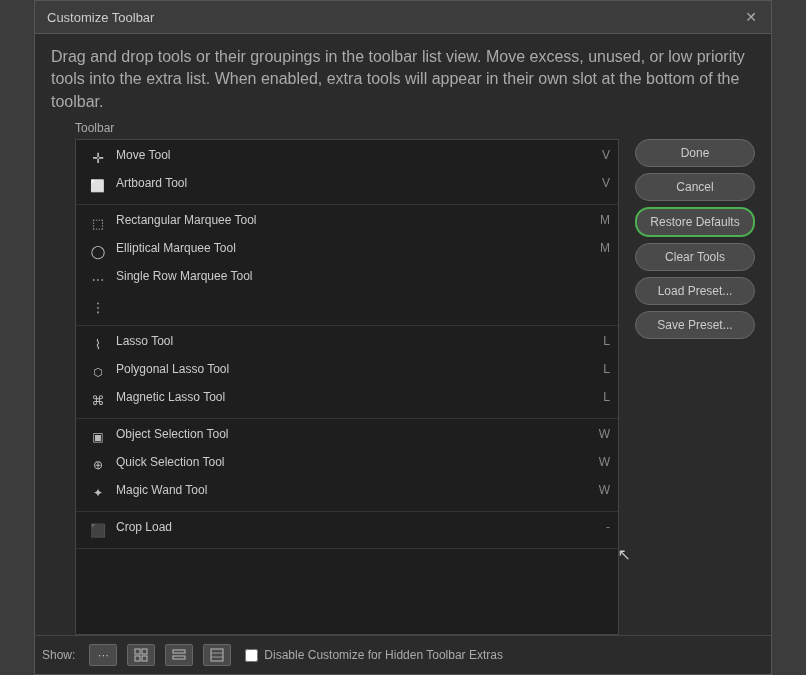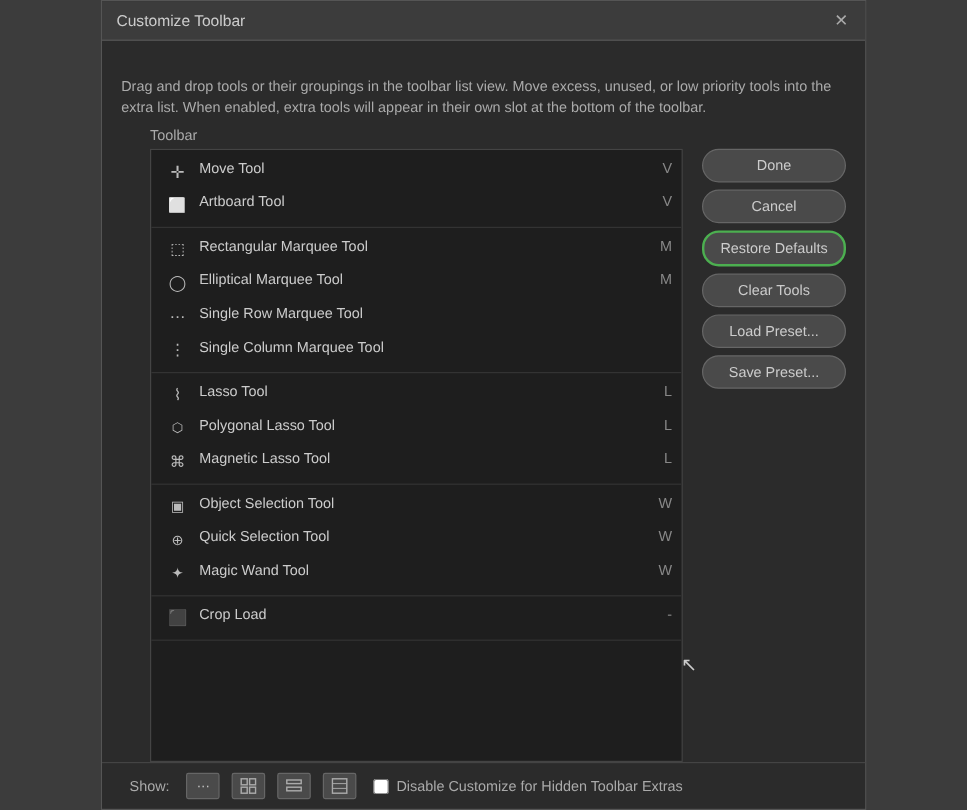--- a/index.html
+++ b/index.html
@@ -10,21 +10,21 @@
       color: #ccc;
       display: flex;
       align-items: center;
       justify-content: center;
       width: 806px;
       height: 675px;
     }
     .dialog {
       background: #2b2b2b;
       border: 1px solid #555;
-      width: 638px;
+      width: 738px;
       height: 675px;
       display: flex;
       flex-direction: column;
       position: relative;
     }
     .title-bar {
       background: #3c3c3c;
       border-bottom: 1px solid #555;
       padding: 8px 12px;
       display: flex;
@@ -43,25 +43,24 @@
       border: none;
       color: #aaa;
       cursor: pointer;
       font-size: 14px;
       display: flex;
       align-items: center;
       justify-content: center;
     }
     .description {
       padding: 12px 16px 8px 16px;
-      font-size: 12px;
+      font-size: 16px;
       color: #aaa;
       line-height: 1.4;
       flex-shrink: 0;
-      margin-top: 18px;
     }
     .main-content {
       display: flex;
       flex: 1;
       overflow: hidden;
       padding: 0 16px;
       gap: 16px;
     }
     .left-panel {
       display: flex;
@@ -143,21 +142,21 @@
       font-size: 12px;
       cursor: pointer;
       text-align: center;
       border-radius: 14px;
     }
     .dialog-btn.highlighted {
       border: 2px solid #4CAF50;
     }
     .bottom-bar {
       border-top: 1px solid #444;
-      padding: 8px 23px;
+      padding: 8px 7px;
       display: flex;
       align-items: center;
       gap: 10px;
       flex-shrink: 0;
     }
     .show-label {
       font-size: 12px;
       color: #aaa;
       margin-right: 4px;
     }
@@ -251,21 +250,20 @@
             <span class="tool-name">Elliptical Marquee Tool</span>
             <span class="tool-shortcut">M</span>
           </div>
           <div class="tool-item">
             <span class="tool-icon icon-single-row"></span>
             <span class="tool-name">Single Row Marquee Tool</span>
             <span class="tool-shortcut"></span>
           </div>
           <div class="tool-item">
             <span class="tool-icon icon-single-col"></span>
-            <span class="tool-name">Single Column Marquee Tool</span>
             <span class="tool-shortcut"></span>
           </div>
         </div>
 
         <div class="tool-group">
           <div class="tool-item">
             <span class="tool-icon icon-lasso"></span>
             <span class="tool-name">Lasso Tool</span>
             <span class="tool-shortcut">L</span>
           </div>

